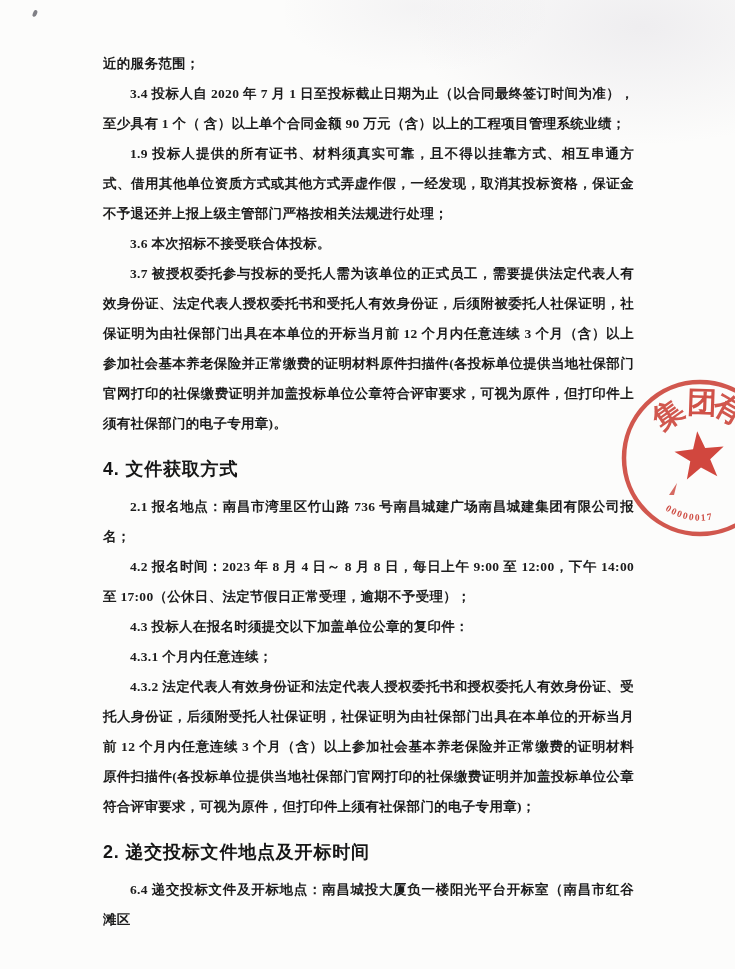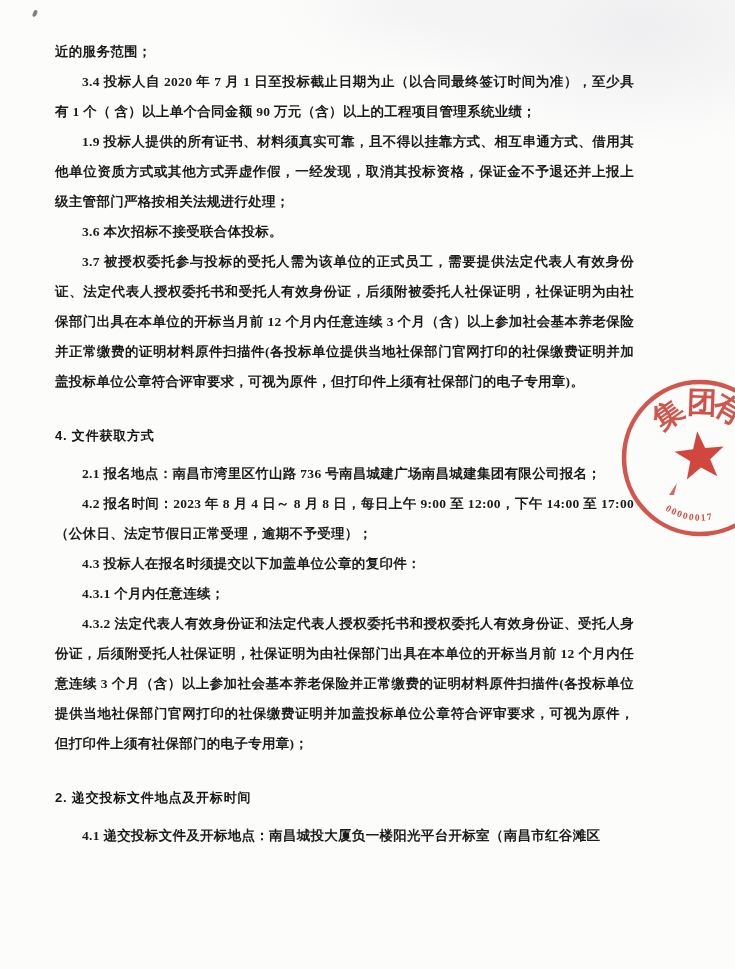--- a/index.html
+++ b/index.html
@@ -22,40 +22,40 @@
     position:absolute; top:0; right:190px; width:260px; height:70px;
     background:radial-gradient(ellipse at 50% 10%, rgba(170,165,182,0.10), rgba(255,255,255,0) 75%);
     pointer-events:none;
   }
   .speck {
     position:absolute; left:33px; top:10px; width:4px; height:7px;
     background:#4b4b54; border-radius:45% 55% 60% 40%;
     transform:rotate(22deg); opacity:.7;
   }
   .doc {
-    position:absolute; left:0; top:0; width:726px;
+    position:absolute; left:0; top:12px; width:726px;
     box-sizing:border-box;
-    padding:37px 92px 0 55px;
+    padding:37px 92px 0 103px;
   }
   .doc p {
     margin:0;
     font-size:13.5px;
     line-height:30px;
     font-weight:600;
     text-align:justify;
     letter-spacing:.3px;
   }
   .doc p.paragraph { text-indent:2em; }
   .doc p.continuation { text-indent:0; }
   .doc p.heading {
     font-family:"Liberation Sans","DejaVu Sans",sans-serif;
-    font-size:13px;
+    font-size:18px;
     line-height:32px;
     font-weight:700;
-    margin:23px 0 7px 0;
+    margin:14px 0 7px 0;
     text-indent:0;
     text-align:left;
     letter-spacing:.8px;
     color:#161616;
   }
   .seal {
     position:absolute; left:605px; top:355px;
     pointer-events:none;
   }
   .seal text {
@@ -78,21 +78,21 @@
       <p class="paragraph">1.9 投标人提供的所有证书、材料须真实可靠，且不得以挂靠方式、相互串通方式、借用其他单位资质方式或其他方式弄虚作假，一经发现，取消其投标资格，保证金不予退还并上报上级主管部门严格按相关法规进行处理；</p>
       <p class="paragraph">3.6 本次招标不接受联合体投标。</p>
       <p class="paragraph">3.7 被授权委托参与投标的受托人需为该单位的正式员工，需要提供法定代表人有效身份证、法定代表人授权委托书和受托人有效身份证，后须附被委托人社保证明，社保证明为由社保部门出具在本单位的开标当月前 12 个月内任意连续 3 个月（含）以上参加社会基本养老保险并正常缴费的证明材料原件扫描件(各投标单位提供当地社保部门官网打印的社保缴费证明并加盖投标单位公章符合评审要求，可视为原件，但打印件上须有社保部门的电子专用章)。</p>
       <p class="heading">4. 文件获取方式</p>
       <p class="paragraph">2.1 报名地点：南昌市湾里区竹山路 736 号南昌城建广场南昌城建集团有限公司报名；</p>
       <p class="paragraph">4.2 报名时间：2023 年 8 月 4 日～ 8 月 8 日，每日上午 9:00 至 12:00，下午 14:00 至 17:00（公休日、法定节假日正常受理，逾期不予受理）；</p>
       <p class="paragraph">4.3 投标人在报名时须提交以下加盖单位公章的复印件：</p>
       <p class="paragraph">4.3.1 个月内任意连续；</p>
       <p class="paragraph">4.3.2 法定代表人有效身份证和法定代表人授权委托书和授权委托人有效身份证、受托人身份证，后须附受托人社保证明，社保证明为由社保部门出具在本单位的开标当月前 12 个月内任意连续 3 个月（含）以上参加社会基本养老保险并正常缴费的证明材料原件扫描件(各投标单位提供当地社保部门官网打印的社保缴费证明并加盖投标单位公章符合评审要求，可视为原件，但打印件上须有社保部门的电子专用章)；</p>
       <p class="heading">2. 递交投标文件地点及开标时间</p>
-      <p class="paragraph">4.1 递交投标文件及开标地点：南昌城投大厦负一楼阳光平台开标室（南昌市红谷滩区</p>
+      <p class="paragraph">6.4 递交投标文件及开标地点：南昌城投大厦负一楼阳光平台开标室（南昌市红谷滩区</p>
     </div>
 
   <svg class="seal" width="130" height="212" viewBox="605 355 130 212" aria-hidden="true">
     <defs>
       <path id="serialArc" d="M 649 494 A 62 62 0 0 0 751 494" fill="none"></path>
     </defs>
 
     <circle cx="700" cy="458" r="76" fill="none" stroke="#c9392f" stroke-width="4.5" stroke-opacity="0.85"></circle>
 
     <polygon points="700,431 694,448.5 675.3,449 690,460.2 684.7,478 700,467.5 715.3,478 710,460.2 724.7,449 706.2,448.5" fill="#cd372e" fill-opacity="0.92" transform="rotate(-6 700 458)"></polygon>

